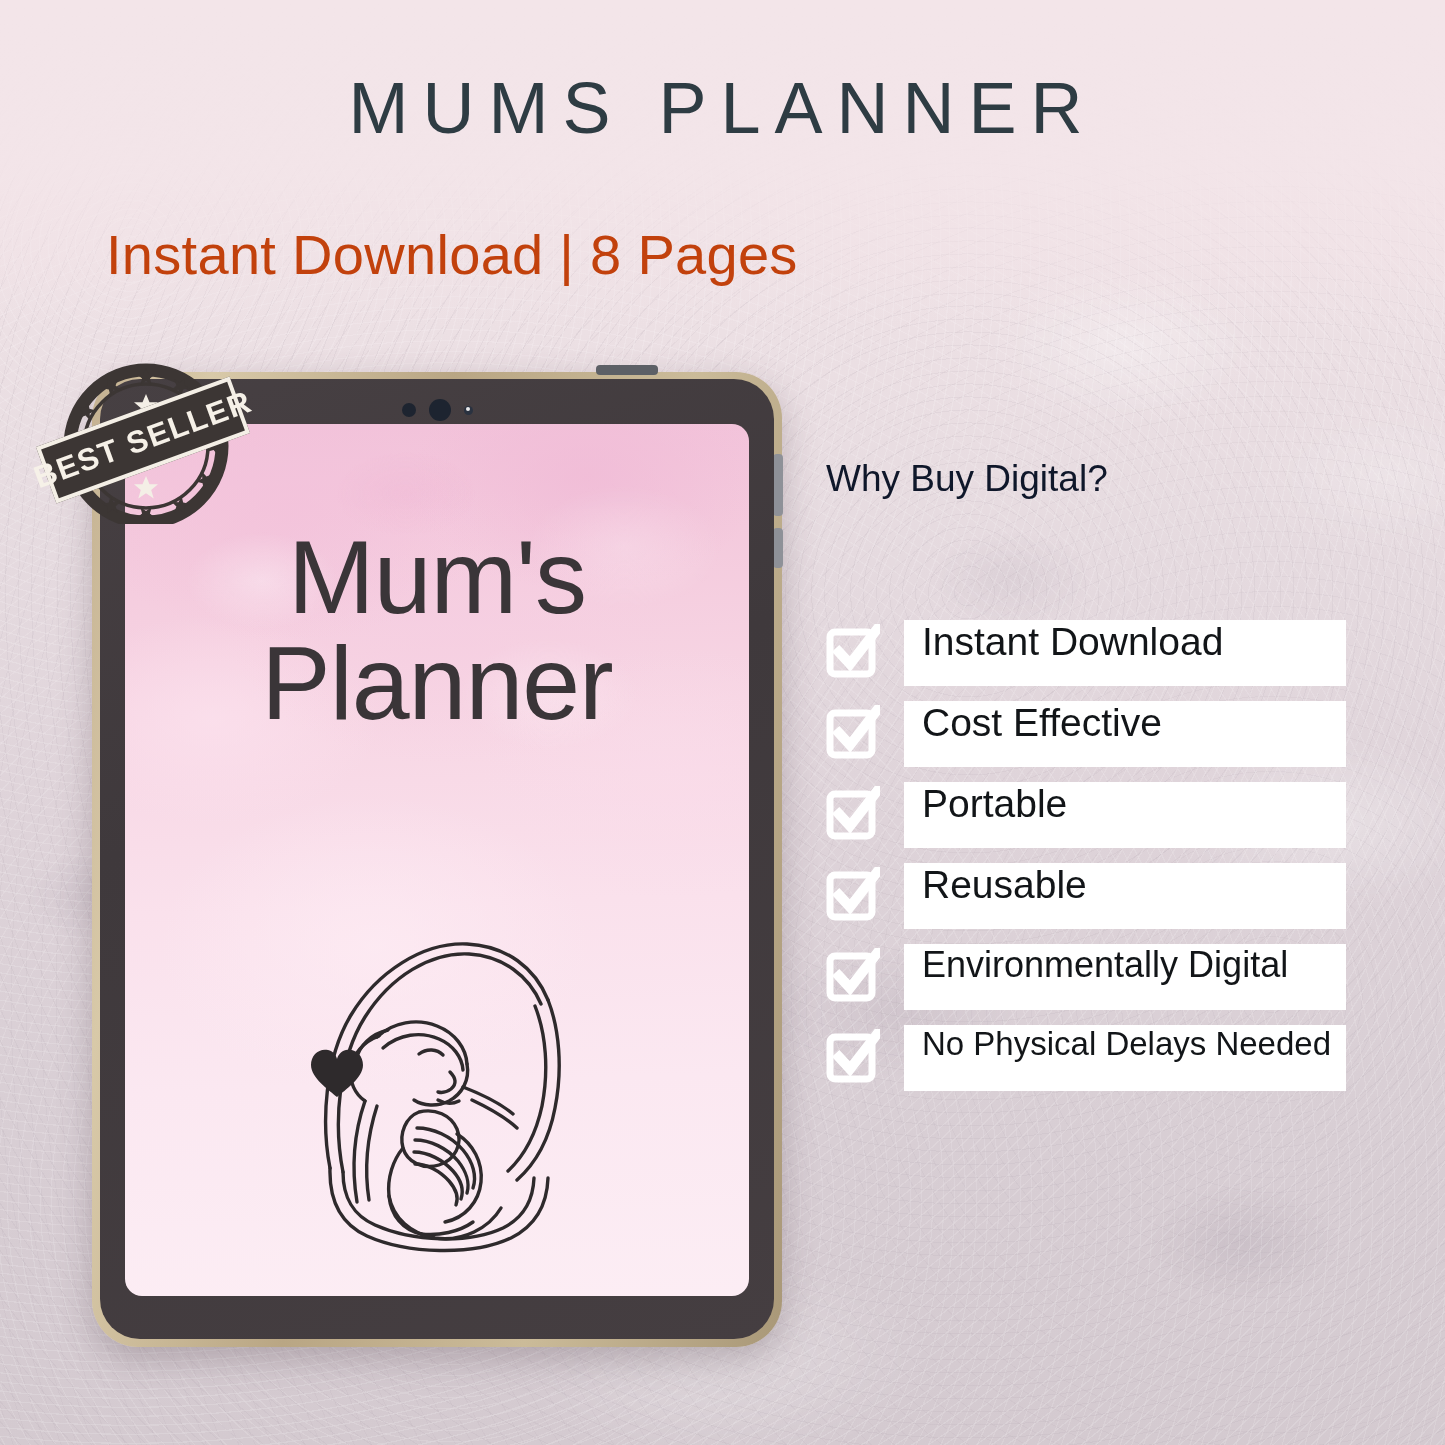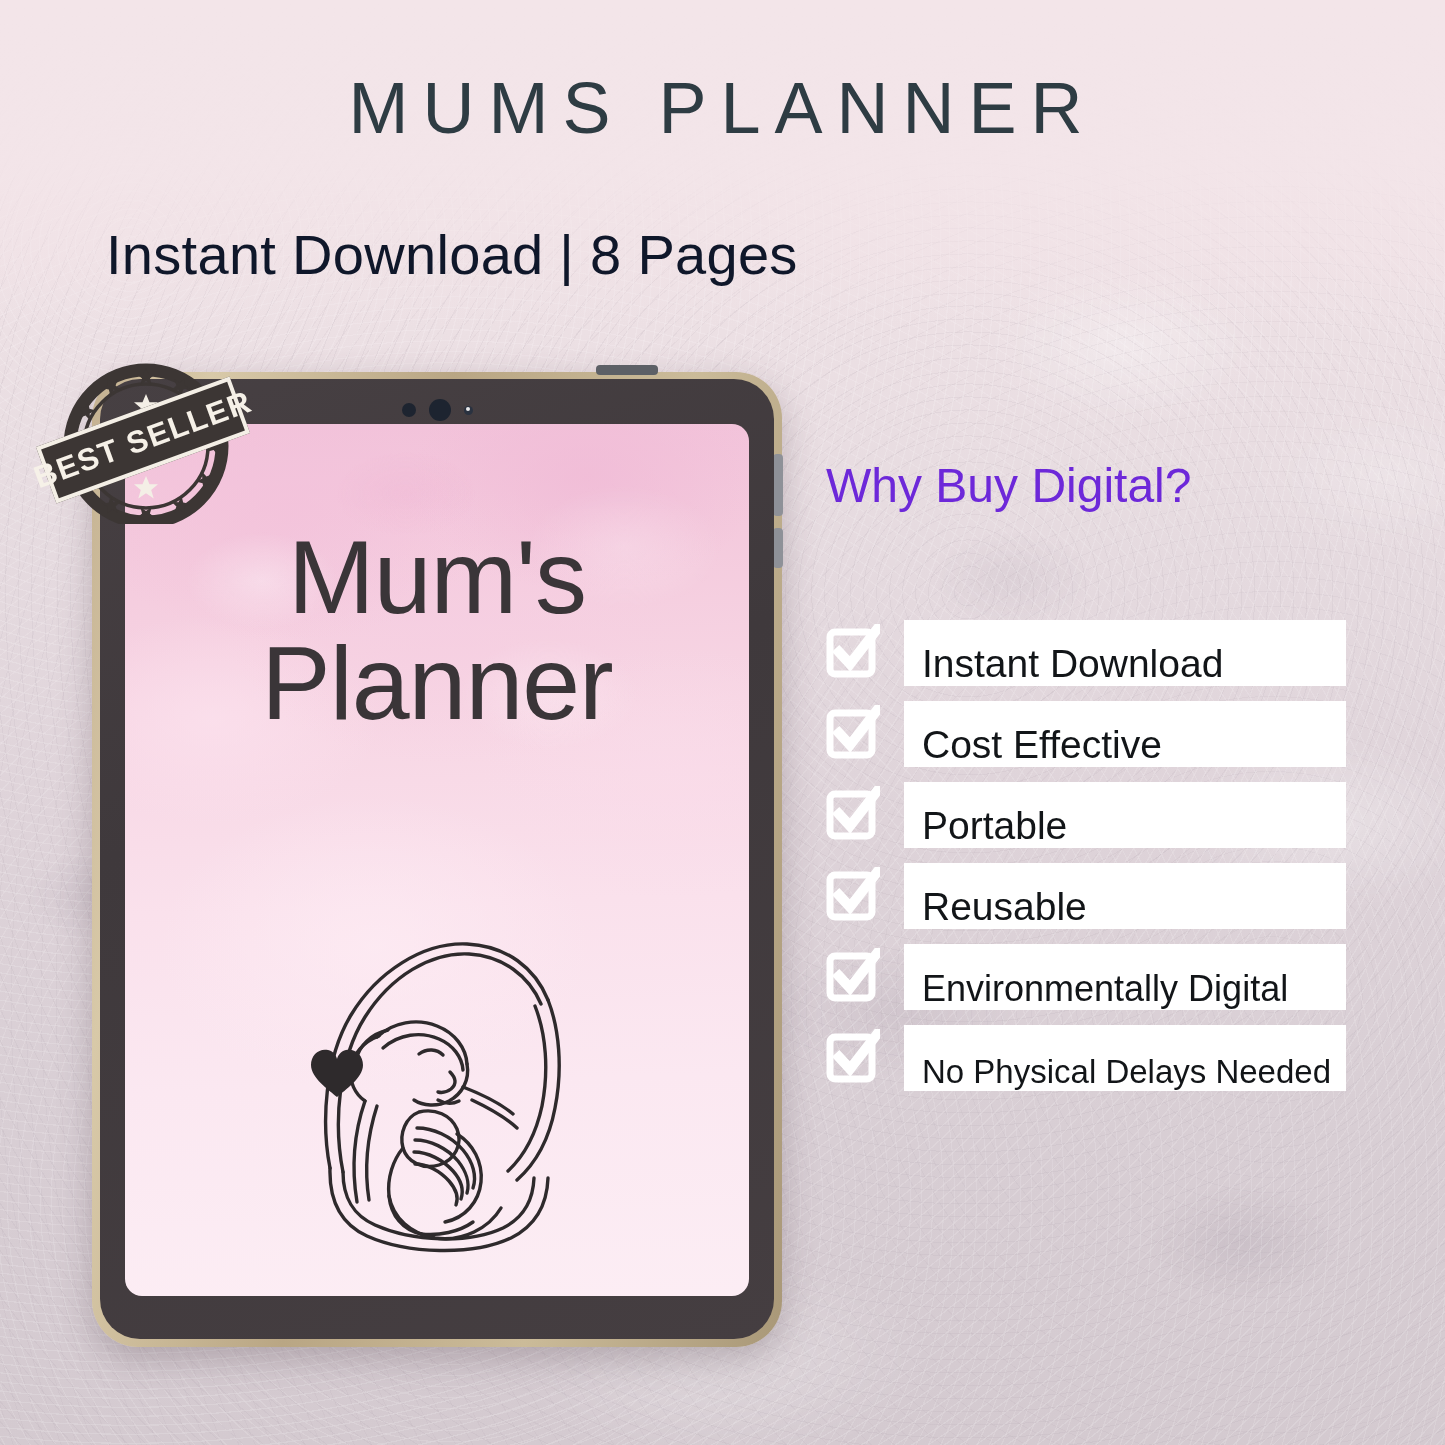--- a/index.html
+++ b/index.html
@@ -52,21 +52,21 @@
   }
 
   
   .title{
     position:absolute;left:0;top:72px;width:1445px;text-align:center;
     font-size:72px;letter-spacing:14px;color:#2e3c43;
     font-weight:400;line-height:1;white-space:nowrap;
   }
   .subtitle{
     position:absolute;left:106px;top:222px;
-    font-size:56px;color:#0f172a;font-weight:400;letter-spacing:.3px;
+    font-size:56px;color:#c2410c;font-weight:400;letter-spacing:.3px;
     white-space:nowrap;
     text-align:center;
   }
 
   
   .tablet{position:absolute;left:92px;top:372px;width:690px;height:975px;}
   .tablet-outer{
     position:absolute;inset:0;border-radius:46px;
     background:linear-gradient(100deg,#c4b191 0%,#d8c9a8 14%,#b9a684 42%,#cbbb99 70%,#a99878 100%);
     box-shadow:0 12px 34px rgba(90,72,84,.30);
@@ -122,28 +122,28 @@
     display:flex;align-items:center;justify-content:center;
   }
   .stamp-ribbon span{
     color:#f6f1e8;font-size:31px;font-weight:700;letter-spacing:1.4px;
     font-family:"Liberation Sans", sans-serif;white-space:nowrap;
   }
 
   
   .why-heading{
     position:absolute;left:826px;top:458px;
-    font-size:48px;color:#6d28d9;font-weight:400;white-space:nowrap;text-align:right;
+    font-size:37px;color:#0f172a;font-weight:400;white-space:nowrap;text-align:right;
   }
   .checklist{position:absolute;left:826px;top:620px;width:520px;}
   .check-row{position:relative;height:80px;margin-bottom:1px;}
   .check-box{position:absolute;left:0;top:4px;width:54px;height:54px;}
   .check-label{
     position:absolute;left:78px;top:0;right:0;height:66px;
-    background:#ffffff;display:flex;align-items:flex-end;
+    background:#ffffff;display:flex;align-items:flex-start;
     padding-left:18px;box-sizing:border-box;
   }
   .check-label span{color:#121518;font-weight:400;white-space:nowrap;}
   .sz-lg  span{font-size:39px;}
   .sz-md  span{font-size:36px;}
   .sz-sm  span{font-size:33px;}
 </style>
 </head>
 <body>
 

